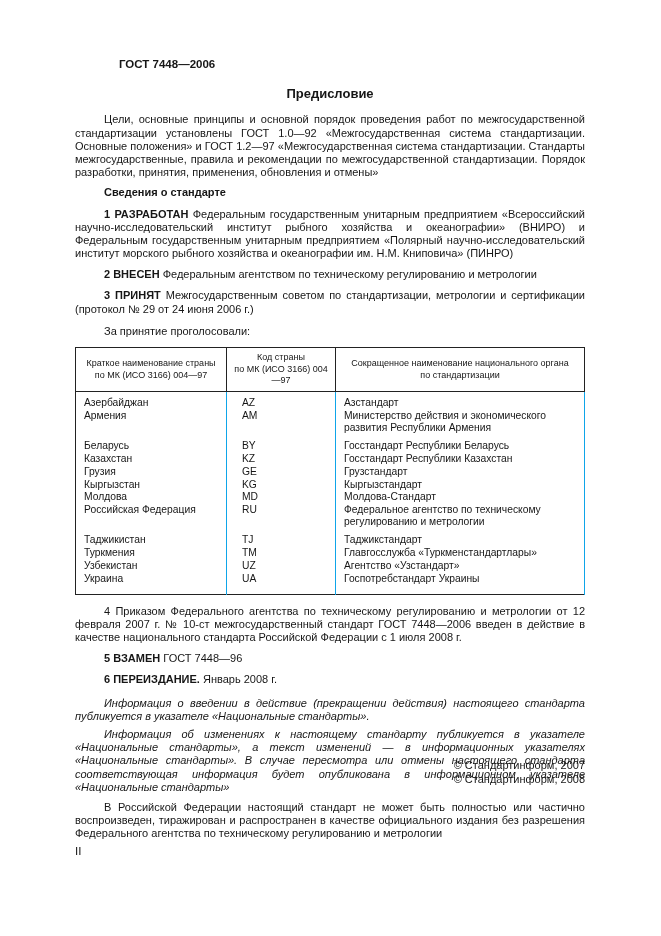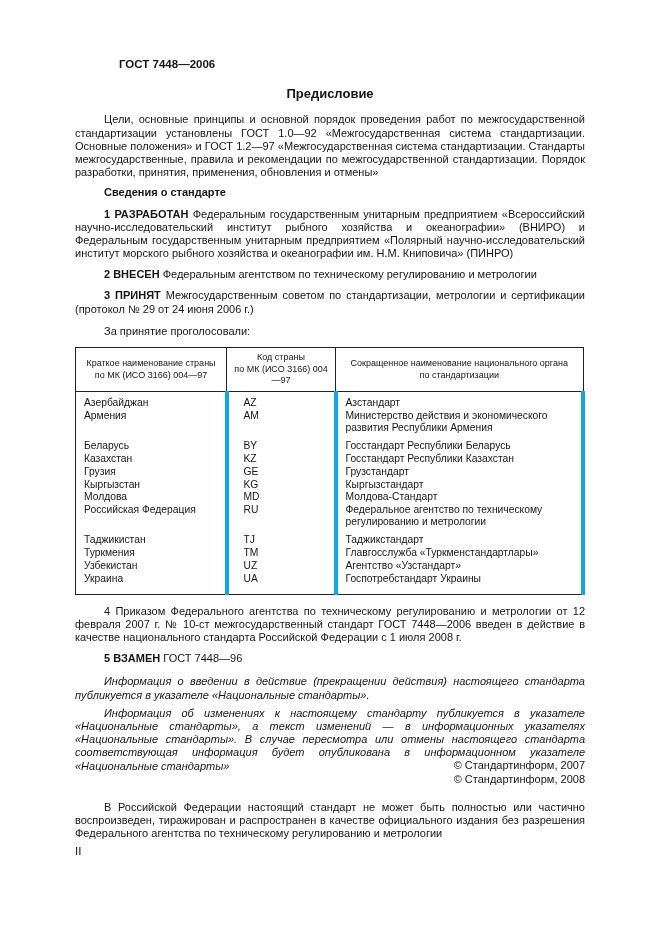--- a/index.html
+++ b/index.html
@@ -40,21 +40,21 @@
     font-weight: normal;
     font-size: 9px;
     line-height: 1.3;
     padding: 4px 4px;
     text-align: center;
     vertical-align: middle;
     white-space: pre-line;
   }
   table.vote td {
     border-left: 1px solid #222;
-    border-right: 4px solid #0ea5e9;
+    border-right: 1px solid #0ea5e9;
     padding: 0.5px 8px;
     vertical-align: top;
   }
   table.vote .cell-code { padding-left: 15px; }
   table.vote tbody tr:first-child td { padding-top: 5px; }
   table.vote tbody tr:last-child td { padding-bottom: 9px; }
   table.vote tbody tr.gap-top td { padding-top: 6px; }
   .col-country { width: 142px; }
   .col-code { width: 100px; }
   .note { font-style: italic; margin-top: 10px; }
@@ -172,20 +172,21 @@
           <td class="cell-code">UA</td>
           <td class="cell-org">Госпотребстандарт Украины</td>
         </tr>
       </tbody>
   </table>
 
   <p class="item-after indent justify"><span class="b"></span><span>4 Приказом Федерального агентства по техническому регулированию и метрологии от 12 февраля 2007 г. № 10-ст межгосударственный стандарт ГОСТ 7448—2006 введен в действие в качестве национального стандарта Российской Федерации с 1 июля 2008 г.</span></p>
 
   <p class="item indent justify"><span class="b">5 ВЗАМЕН</span> <span>ГОСТ 7448—96</span></p>
 
+  <p class="item indent justify"><span class="b">6 ПЕРЕИЗДАНИЕ.</span> <span>Январь 2008 г.</span></p>
 
   <p class="note indent justify">Информация о введении в действие (прекращении действия) настоящего стандарта публикуется в указателе «Национальные стандарты».</p>
 
   <p class="note indent justify">Информация об изменениях к настоящему стандарту публикуется в указателе «Национальные стандарты», а текст изменений — в информационных указателях «Национальные стандарты». В случае пересмотра или отмены настоящего стандарта соответствующая информация будет опубликована в информационном указателе «Национальные стандарты»</p>
 
   <div class="copyright">
     <div>©  Стандартинформ, 2007</div>
     <div>©  Стандартинформ, 2008</div>
   </div>
 

